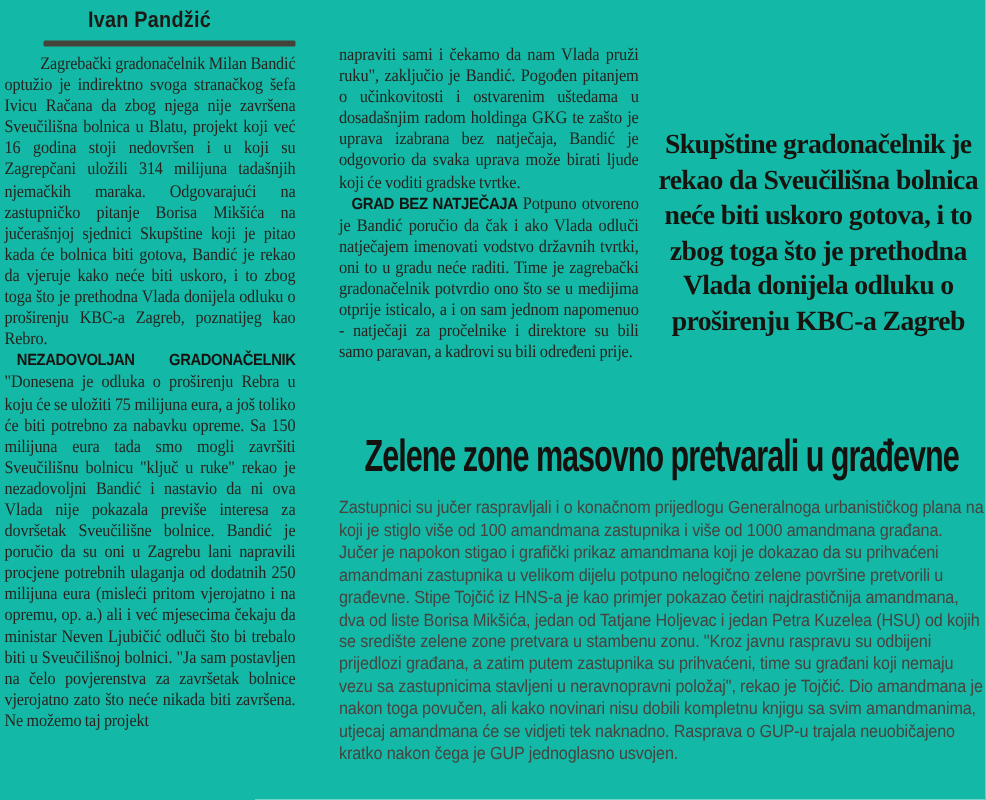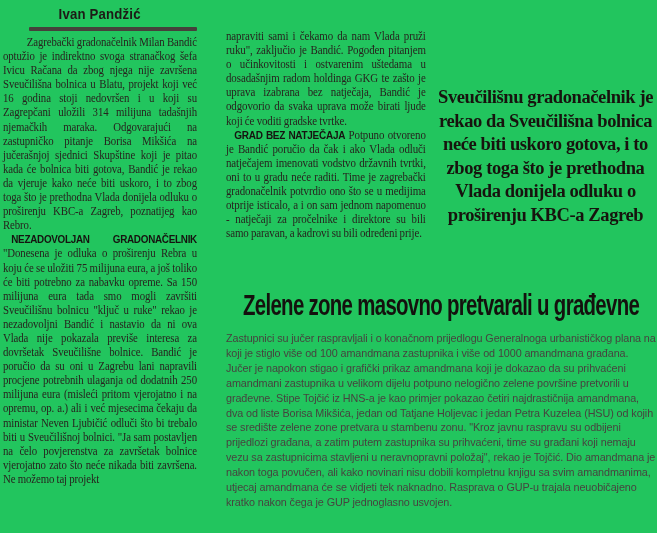--- a/index.html
+++ b/index.html
@@ -1,19 +1,19 @@
 <!DOCTYPE html>
 <html><head>
 <meta charset="utf-8">
 <style>
   html,body { margin:0; padding:0; }
   .page {
     position: relative;
     width: 657px; height: 533px;
-    background: #22c55e;
+    background: #14b8a6;
     overflow: hidden;
     color: #26221e;
   }
   
   .byline {
     position: absolute; left: 3px; top: 5px; width: 194px;
     text-align: center;
   }
   .byline-text {
     display: inline-block;
@@ -93,20 +93,20 @@
   <div class="coltext col1-body">
     <p class="para-indent">Zagrebački gradonačelnik Milan Bandić optužio je indirektno svoga stranačkog šefa Ivicu Račana da zbog njega nije završena Sveučilišna bolnica u Blatu, projekt koji već 16 godina stoji nedovršen i u koji su Zagrepčani uložili 314 milijuna tadašnjih njemačkih maraka. Odgovarajući na zastupničko pitanje Borisa Mikšića na jučerašnjoj sjednici Skupštine koji je pitao kada će bolnica biti gotova, Bandić je rekao da vjeruje kako neće biti uskoro, i to zbog toga što je prethodna Vlada donijela odluku o proširenju KBC-a Zagreb, poznatijeg kao Rebro.</p>
     <p class="para-kicker"><span class="kicker">NEZADOVOLJAN GRADONAČELNIK</span> <span>"Donesena je odluka o proširenju Rebra u koju će se uložiti 75 milijuna eura, a još toliko će biti potrebno za nabavku opreme. Sa 150 milijuna eura tada smo mogli završiti Sveučilišnu bolnicu "ključ u ruke" rekao je nezadovoljni Bandić i nastavio da ni ova Vlada nije pokazala previše interesa za dovršetak Sveučilišne bolnice. Bandić je poručio da su oni u Zagrebu lani napravili procjene potrebnih ulaganja od dodatnih 250 milijuna eura (misleći pritom vjerojatno i na opremu, op. a.) ali i već mjesecima čekaju da ministar Neven Ljubičić odluči što bi trebalo biti u Sveučilišnoj bolnici. "Ja sam postavljen na čelo povjerenstva za završetak bolnice vjerojatno zato što neće nikada biti završena. Ne možemo taj projekt</span></p>
   </div>
 
   <div class="coltext col2-body">
     <p>napraviti sami i čekamo da nam Vlada pruži ruku", zaključio je Bandić. Pogođen pitanjem o učinkovitosti i ostvarenim uštedama u dosadašnjim radom holdinga GKG te zašto je uprava izabrana bez natječaja, Bandić je odgovorio da svaka uprava može birati ljude koji će voditi gradske tvrtke.</p>
     <p class="para-kicker"><span class="kicker">GRAD BEZ NATJEČAJA</span> <span>Potpuno otvoreno je Bandić poručio da čak i ako Vlada odluči natječajem imenovati vodstvo državnih tvrtki, oni to u gradu neće raditi. Time je zagrebački gradonačelnik potvrdio ono što se u medijima otprije isticalo, a i on sam jednom napomenuo - natječaji za pročelnike i direktore su bili samo paravan, a kadrovi su bili određeni prije.</span></p>
   </div>
 
-  <div class="pullquote">Sveučilišnu gradonačelnik je rekao da Sveučilišna bolnica neće biti uskoro gotova, i to zbog toga što je prethodna Vlada donijela odluku o proširenju KBC-a Zagreb</div>
+  <div class="pullquote">Skupštine gradonačelnik je rekao da Sveučilišna bolnica neće biti uskoro gotova, i to zbog toga što je prethodna Vlada donijela odluku o proširenju KBC-a Zagreb</div>
 
   <div class="headline2">
     <span class="headline2-text">Zelene zone masovno pretvarali u građevne</span>
   </div>
   <div class="body2">Zastupnici su jučer raspravljali i o konačnom prijedlogu Generalnoga urbanističkog plana na koji je stiglo više od 100 amandmana zastupnika i više od 1000 amandmana građana. Jučer je napokon stigao i grafički prikaz amandmana koji je dokazao da su prihvaćeni amandmani zastupnika u velikom dijelu potpuno nelogično zelene površine pretvorili u građevne. Stipe Tojčić iz HNS-a je kao primjer pokazao četiri najdrastičnija amandmana, dva od liste Borisa Mikšića, jedan od Tatjane Holjevac i jedan Petra Kuzelea (HSU) od kojih se središte zelene zone pretvara u stambenu zonu. "Kroz javnu raspravu su odbijeni prijedlozi građana, a zatim putem zastupnika su prihvaćeni, time su građani koji nemaju vezu sa zastupnicima stavljeni u neravnopravni položaj", rekao je Tojčić. Dio amandmana je nakon toga povučen, ali kako novinari nisu dobili kompletnu knjigu sa svim amandmanima, utjecaj amandmana će se vidjeti tek naknadno. Rasprava o GUP-u trajala neuobičajeno kratko nakon čega je GUP jednoglasno usvojen.</div>
 
 </div>
 
 </body></html>

